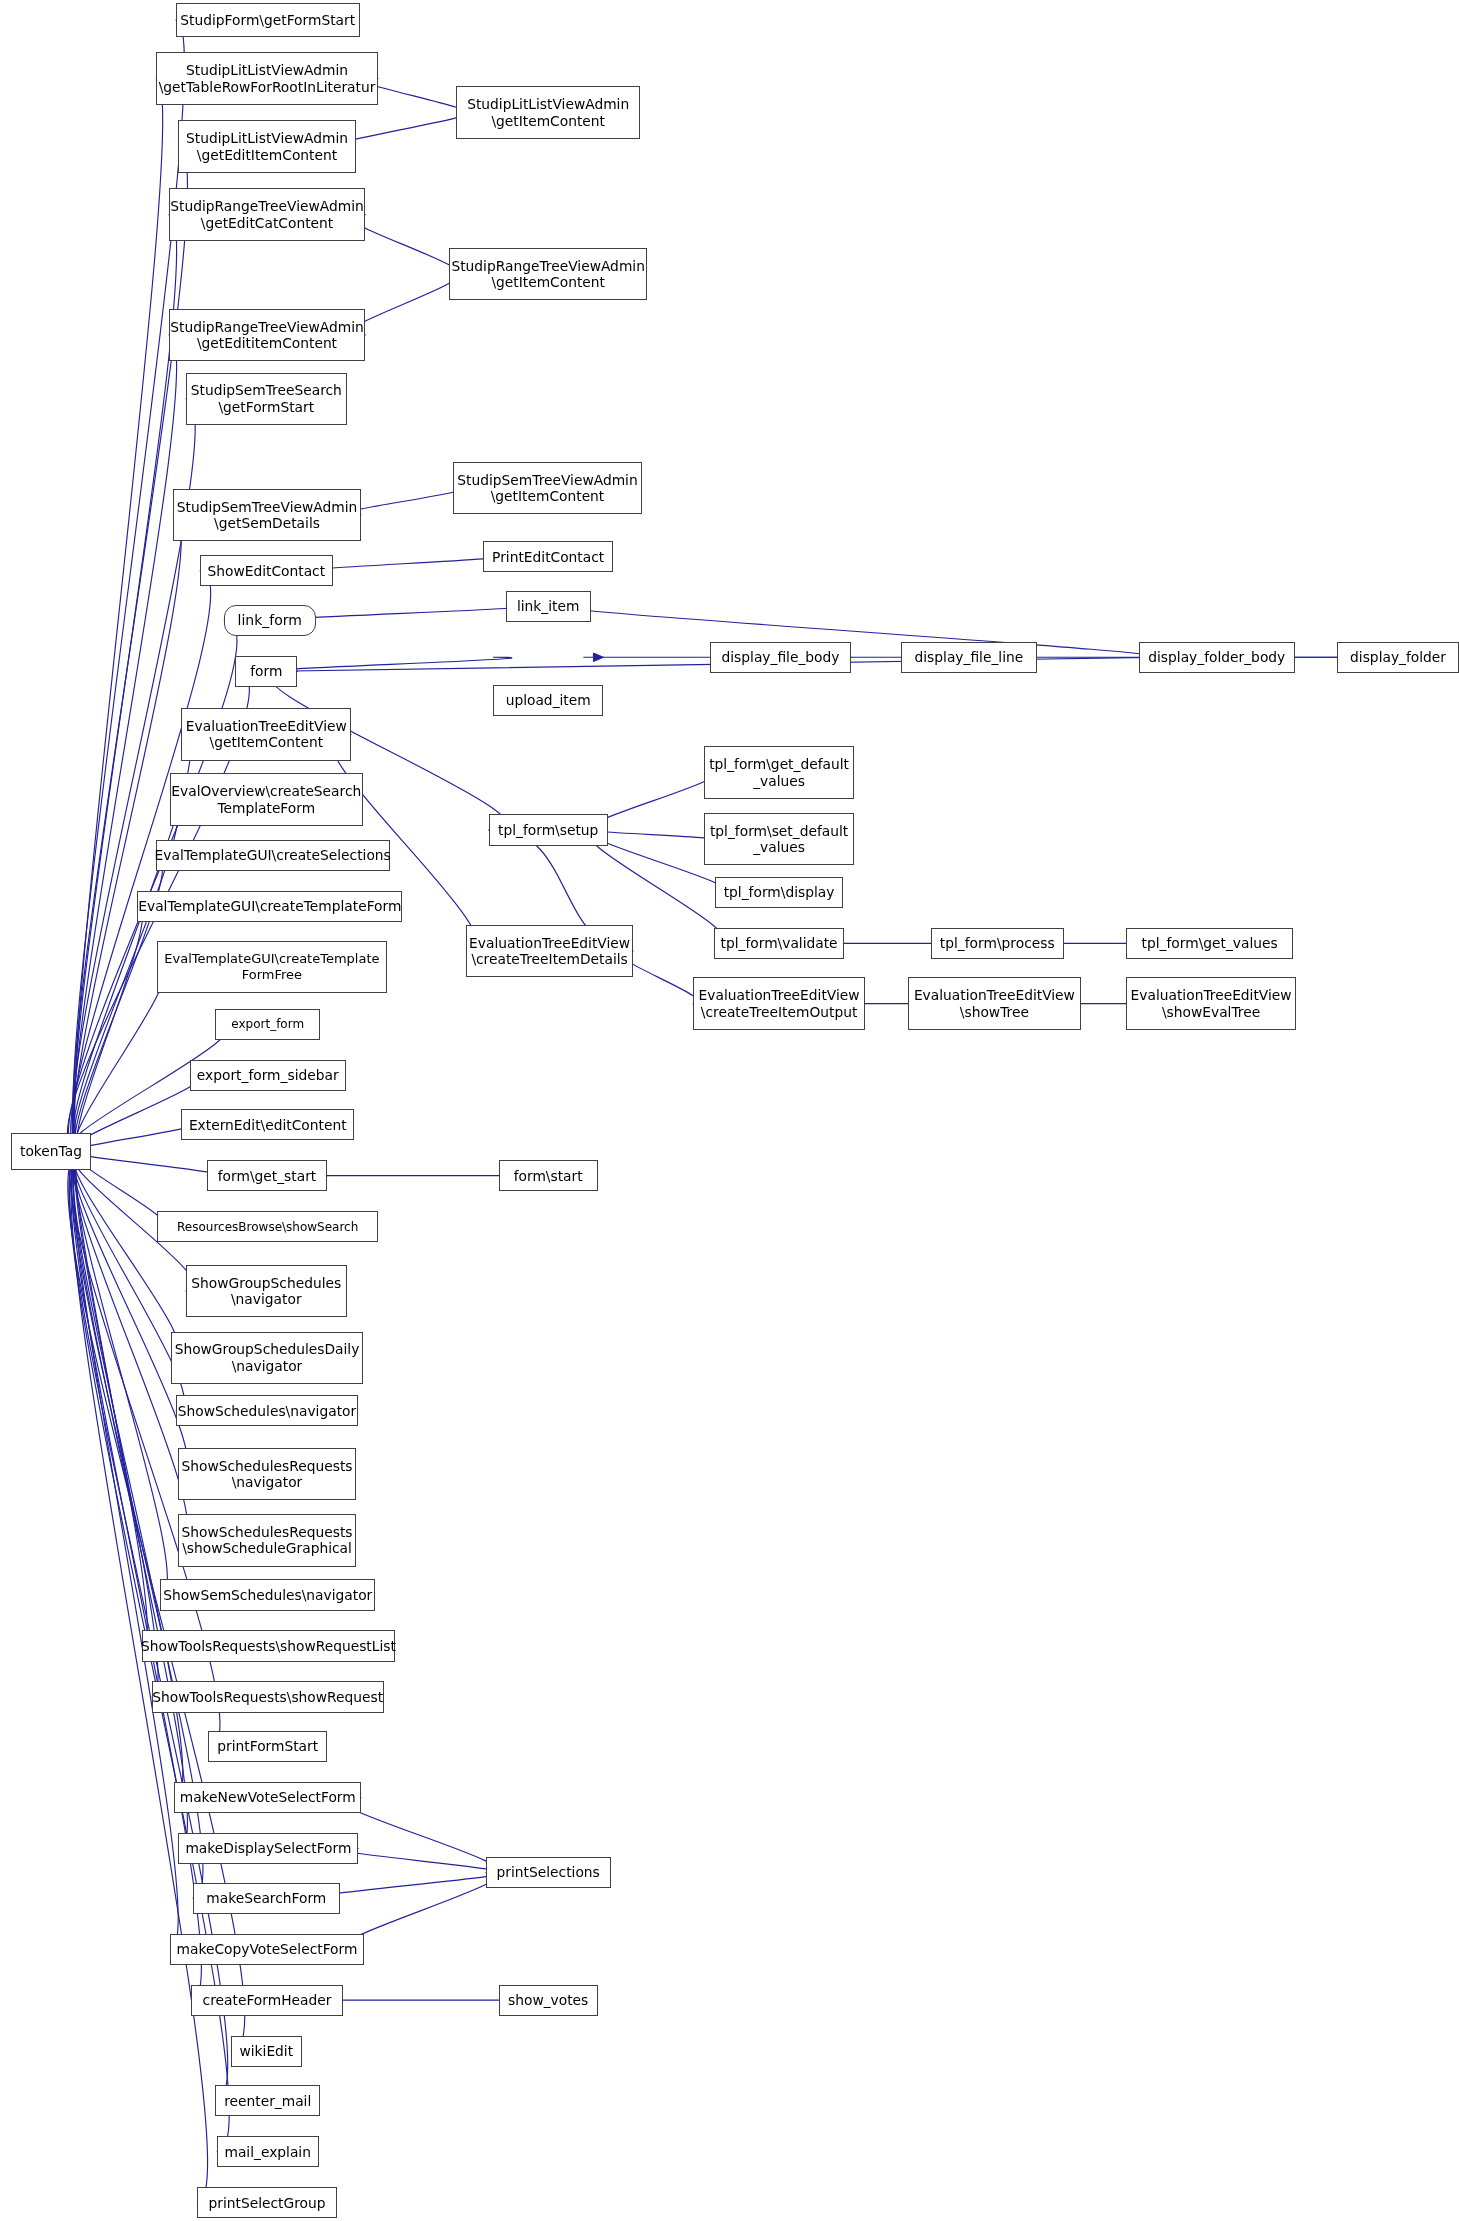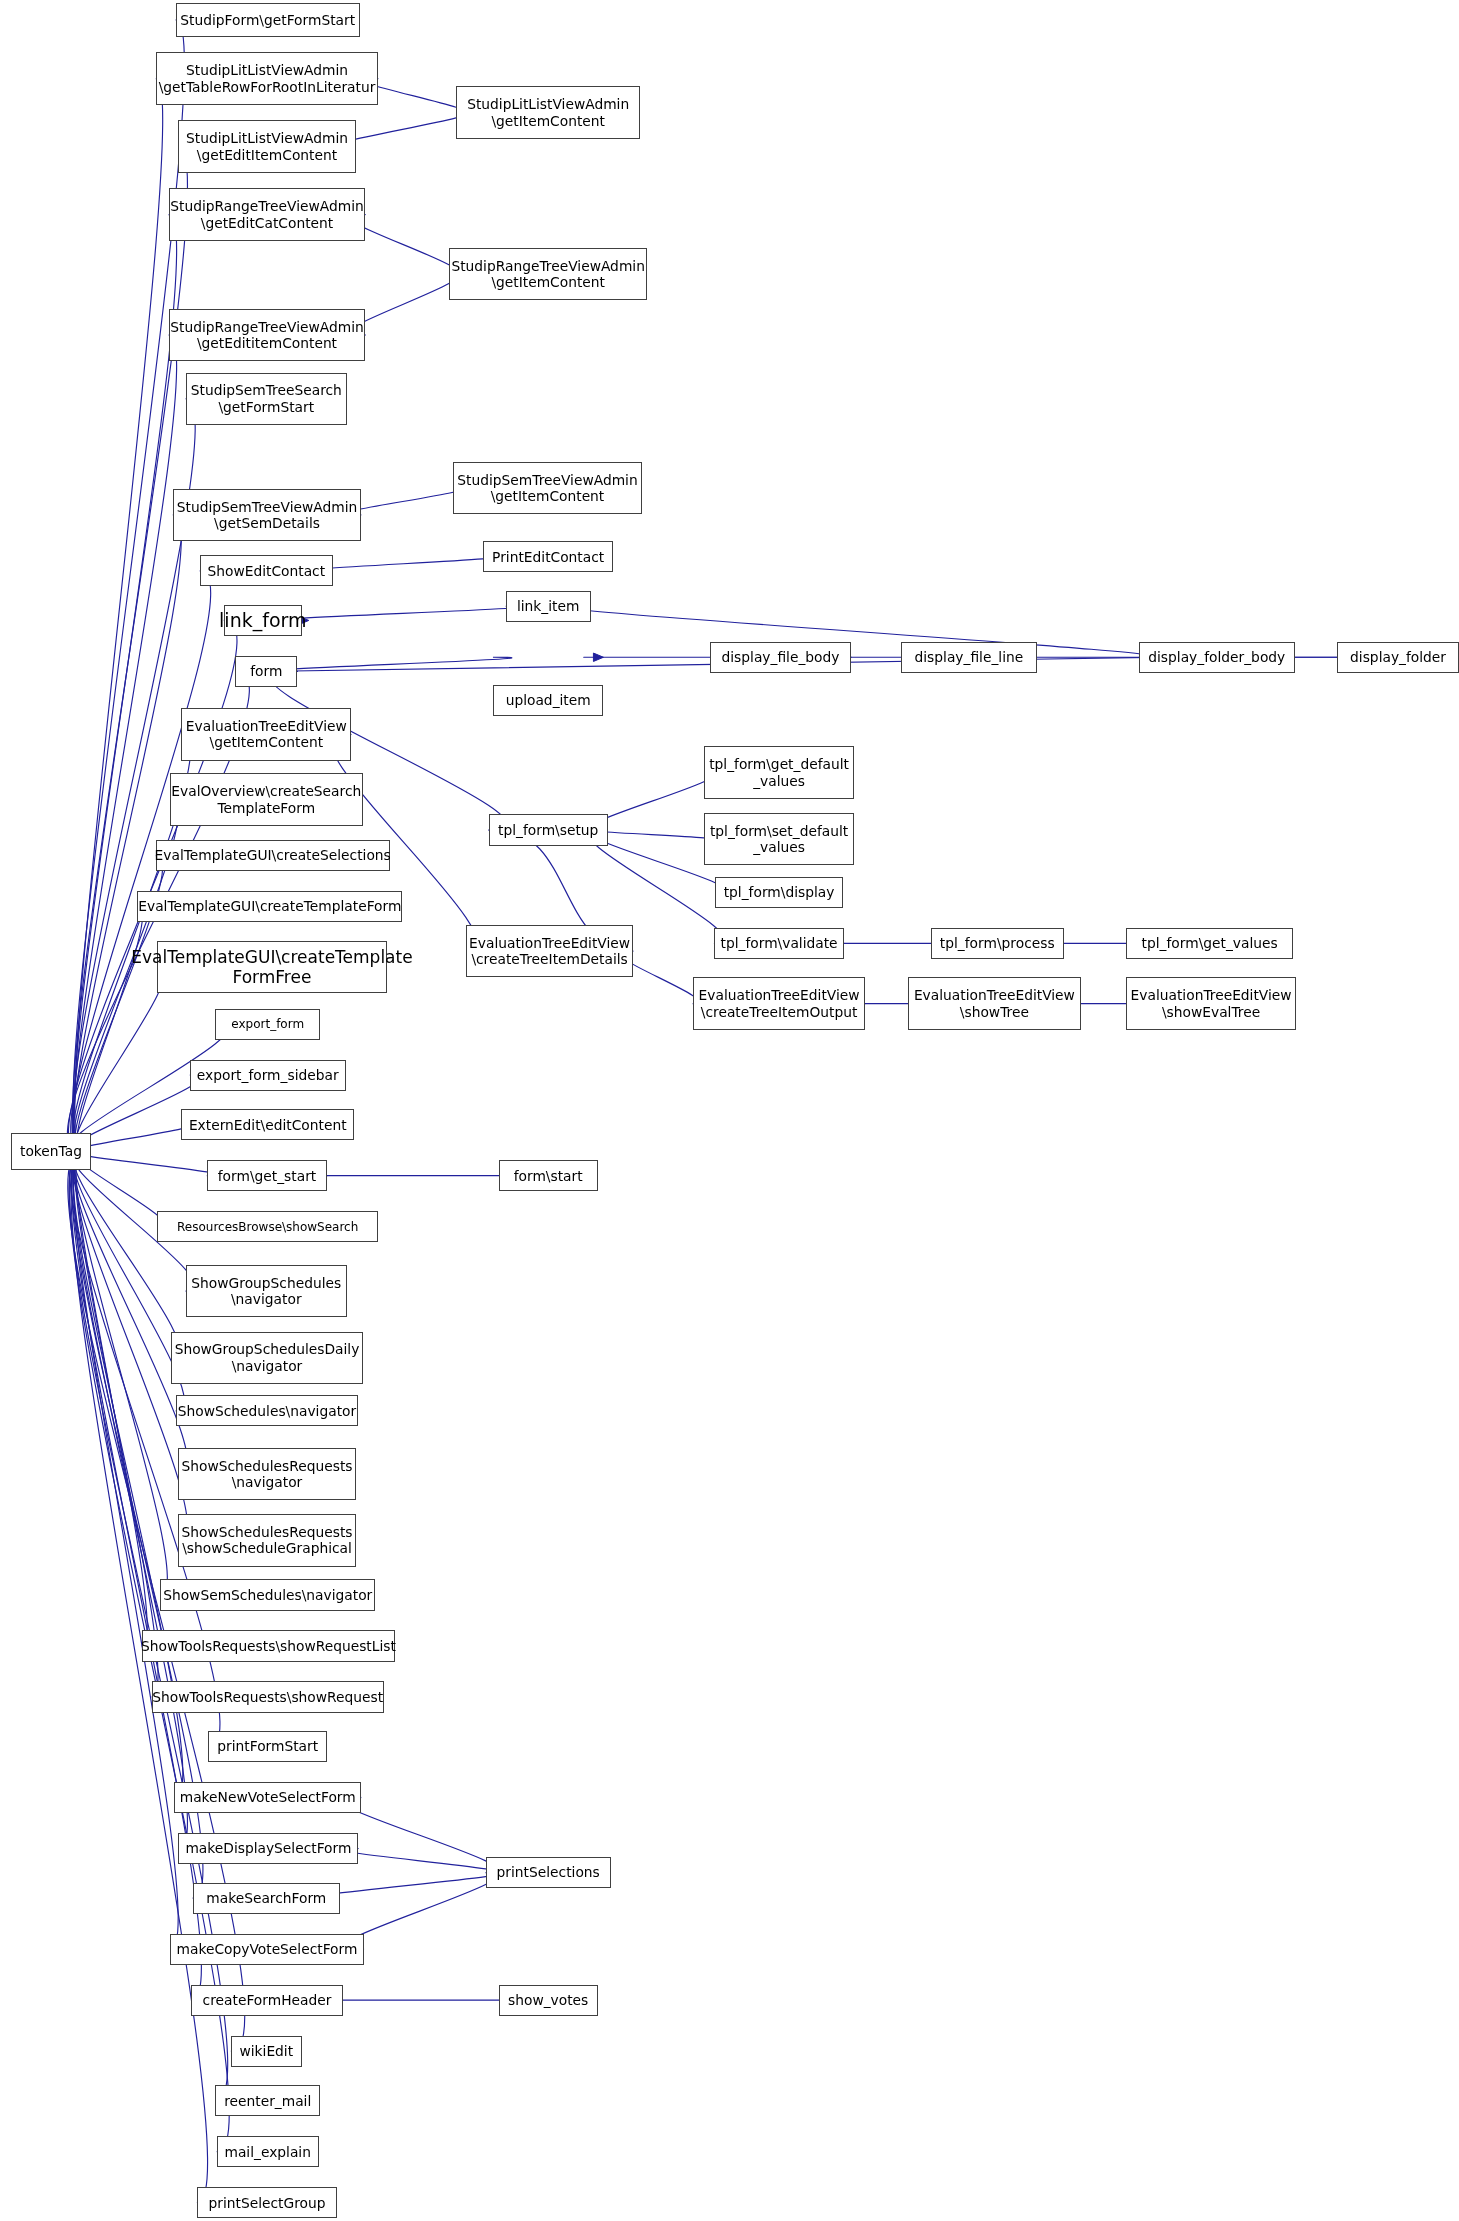--- a/index.html
+++ b/index.html
@@ -178,35 +178,35 @@
       <div class="node" style="left: 168.564px; top: 308.798px; width: 196.894px; height: 52.4107px; font-size: 13.8109px;">StudipRangeTreeViewAdmin
 \getEdititemContent</div>
       <div class="node" style="left: 185.562px; top: 372.541px; width: 161.482px; height: 52.4107px; font-size: 13.8109px;">StudipSemTreeSearch
 \getFormStart</div>
       <div class="node" style="left: 453.282px; top: 461.781px; width: 188.395px; height: 52.4107px; font-size: 13.8109px;">StudipSemTreeViewAdmin
 \getItemContent</div>
       <div class="node" style="left: 172.814px; top: 488.694px; width: 188.395px; height: 52.4107px; font-size: 13.8109px;">StudipSemTreeViewAdmin
 \getSemDetails</div>
       <div class="node" style="left: 483.028px; top: 541.105px; width: 130.318px; height: 31.1631px; font-size: 13.8109px;">PrintEditContact</div>
       <div class="node" style="left: 199.727px; top: 555.27px; width: 133.151px; height: 31.1631px; font-size: 13.8109px;">ShowEditContact</div>
-      <div class="node" style="left: 223.808px; top: 604.848px; width: 78px; height: 31.1631px; font-size: 19px;">link_form</div>
+      <div class="node" style="left: 223.808px; top: 604.848px; width: 92px; height: 31.1631px; font-size: 14px; border-radius: 12px;">link_form</div>
       <div class="node" style="left: 505.692px; top: 590.683px; width: 84.9903px; height: 31.1631px; font-size: 13.8109px;">link_item</div>
       <div class="node" style="left: 235.14px; top: 655.842px; width: 62.3262px; height: 31.1631px; font-size: 13.8109px;">form</div>
       <div class="node" style="left: 492.944px; top: 641.677px; width: 110.487px; height: 31.1631px; font-size: 13.8109px; margin-top: 43px;">upload_item</div>
       <div class="node" style="left: 709.669px; top: 641.677px; width: 141.65px; height: 31.1631px; font-size: 13.8109px;">display_file_body</div>
       <div class="node" style="left: 900.897px; top: 641.677px; width: 135.984px; height: 31.1631px; font-size: 13.8109px;">display_file_line</div>
       <div class="node" style="left: 1138.87px; top: 641.677px; width: 155.816px; height: 31.1631px; font-size: 13.8109px;">display_folder_body</div>
       <div class="node" style="left: 1337.18px; top: 641.677px; width: 121.819px; height: 31.1631px; font-size: 13.8109px;">display_folder</div>
       <div class="node" style="left: 181.313px; top: 708.252px; width: 169.981px; height: 52.4107px; font-size: 13.8109px;">EvaluationTreeEditView
 \getItemContent</div>
       <div class="node" style="left: 169.981px; top: 773.412px; width: 192.645px; height: 52.4107px; font-size: 13.8109px;">EvalOverview\createSearch
 TemplateForm</div>
       <div class="node" style="left: 155.816px; top: 839.987px; width: 233.723px; height: 31.1631px; font-size: 13.8109px;">EvalTemplateGUI\createSelections</div>
       <div class="node" style="left: 137.401px; top: 890.982px; width: 264.886px; height: 31.1631px; font-size: 13.8109px;">EvalTemplateGUI\createTemplateForm</div>
-      <div class="node" style="left: 157.232px; top: 940.559px; width: 229.474px; height: 52.4107px; font-size: 17px;">EvalTemplateGUI\createTemplate
+      <div class="node" style="left: 157.232px; top: 940.559px; width: 229.474px; height: 52.4107px; font-size: 13px;">EvalTemplateGUI\createTemplate
 FormFree</div>
       <div class="node" style="left: 215.309px; top: 1008.55px; width: 104.821px; height: 31.1631px; font-size: 12px;">export_form</div>
       <div class="node" style="left: 189.812px; top: 1059.55px; width: 155.816px; height: 31.1631px; font-size: 13.8109px;">export_form_sidebar</div>
       <div class="node" style="left: 181.313px; top: 1109.12px; width: 172.814px; height: 31.1631px; font-size: 13.8109px;">ExternEdit\editContent</div>
       <div class="node" style="left: 206.81px; top: 1160.12px; width: 120.403px; height: 31.1631px; font-size: 13.8109px;">form\get_start</div>
       <div class="node" style="left: 498.61px; top: 1160.12px; width: 99.1553px; height: 31.1631px; font-size: 13.8109px;">form\start</div>
       <div class="node" style="left: 157.232px; top: 1211.11px; width: 220.975px; height: 31.1631px; font-size: 12px;">ResourcesBrowse\showSearch</div>
       <div class="node" style="left: 185.562px; top: 1264.94px; width: 161.482px; height: 52.4107px; font-size: 13.8109px;">ShowGroupSchedules
 \navigator</div>
       <div class="node" style="left: 171.397px; top: 1331.51px; width: 191.228px; height: 52.4107px; font-size: 13.8109px;">ShowGroupSchedulesDaily

